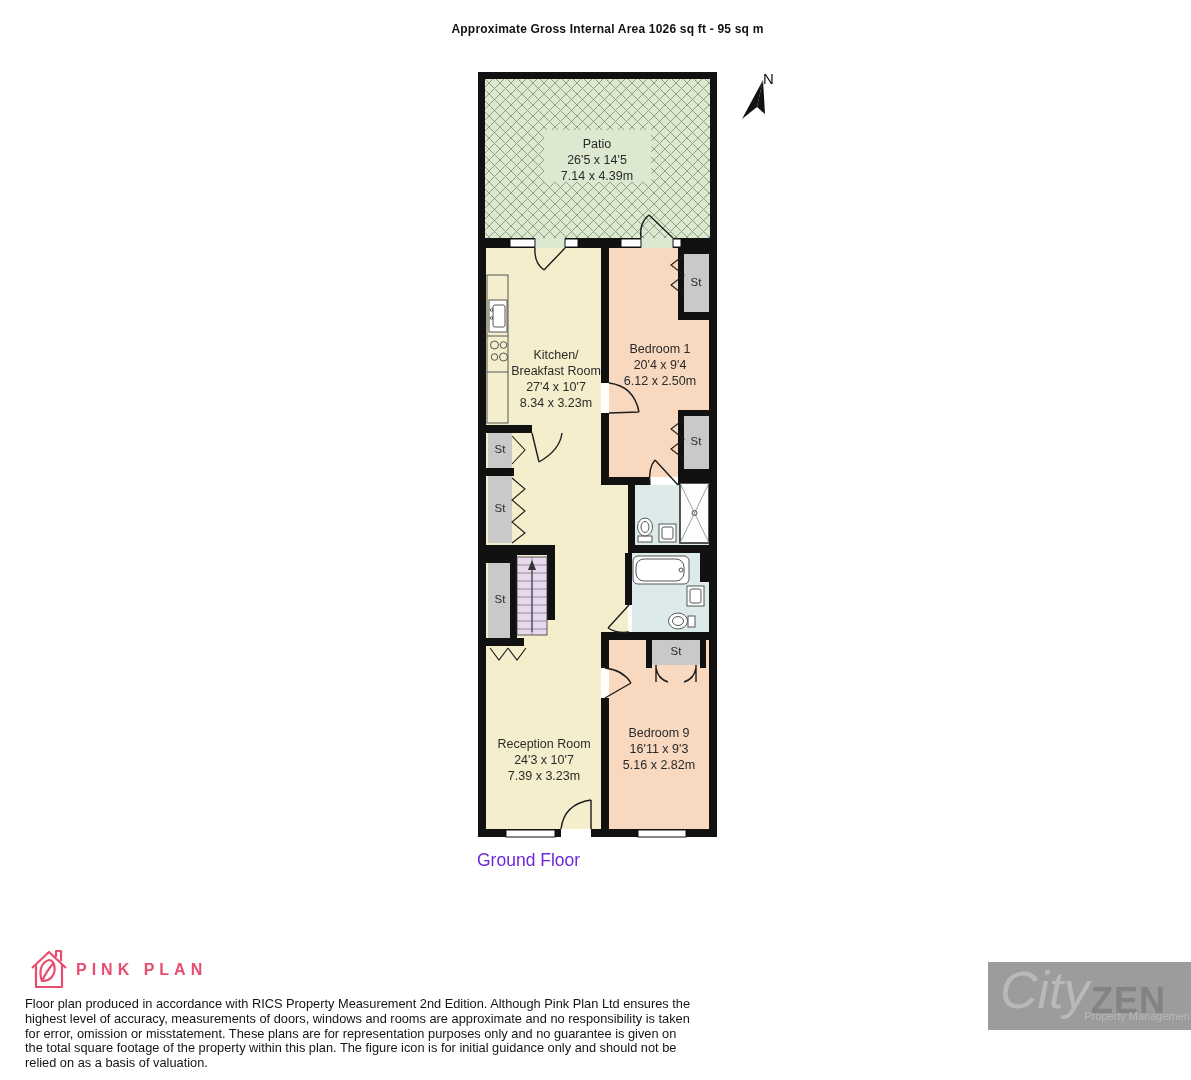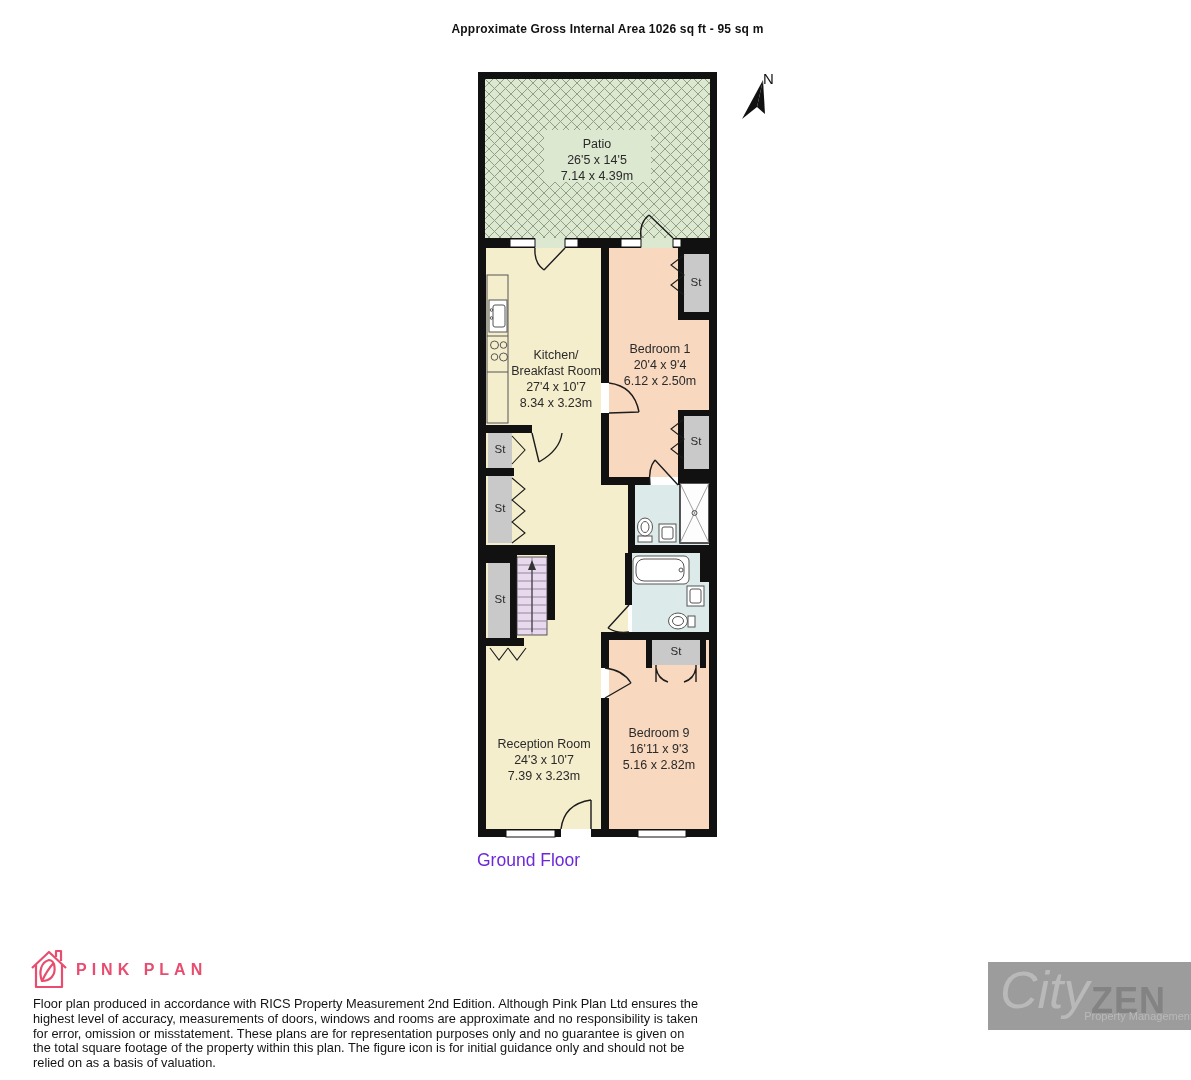--- a/index.html
+++ b/index.html
@@ -43,21 +43,21 @@
   .ground-floor{
     position:absolute;left:477px;top:850px;font-size:17.5px;color:#6d28d9;
   }
   .pp-logo{position:absolute;left:28px;top:947px;}
   .pp-word{
     position:absolute;left:76px;top:961px;font-size:16px;font-weight:600;
     letter-spacing:5px;color:var(--pink);
   }
   .disclaimer{
     position:absolute;left:25px;top:997px;width:668px;
-    font-size:12.8px;line-height:14.8px;color:#141414;margin-left:8px;
+    font-size:12.8px;line-height:14.8px;color:#141414;
   }
   .watermark{
     position:absolute;left:988px;top:962px;width:215px;height:68px;
     background:var(--wm_bg);overflow:hidden;
   }
   .wm-city{
     position:absolute;left:12px;top:-2px;font-style:italic;font-size:52px;
     color:var(--wm_light);
   }
   .wm-zen{

